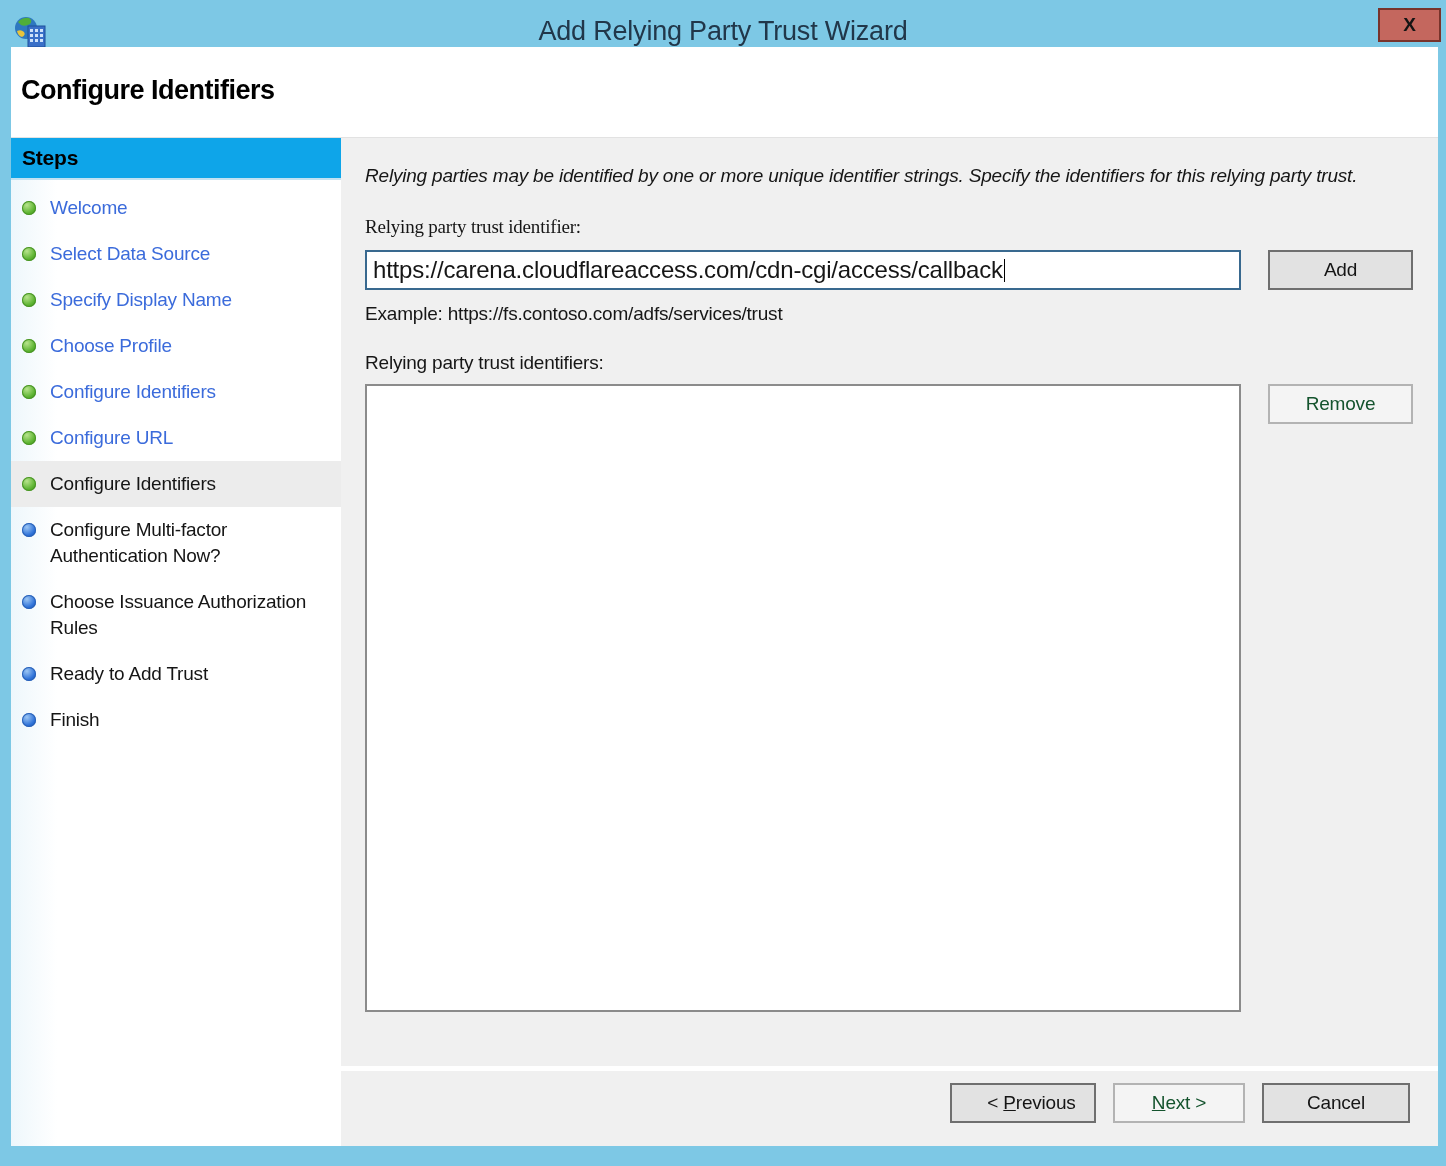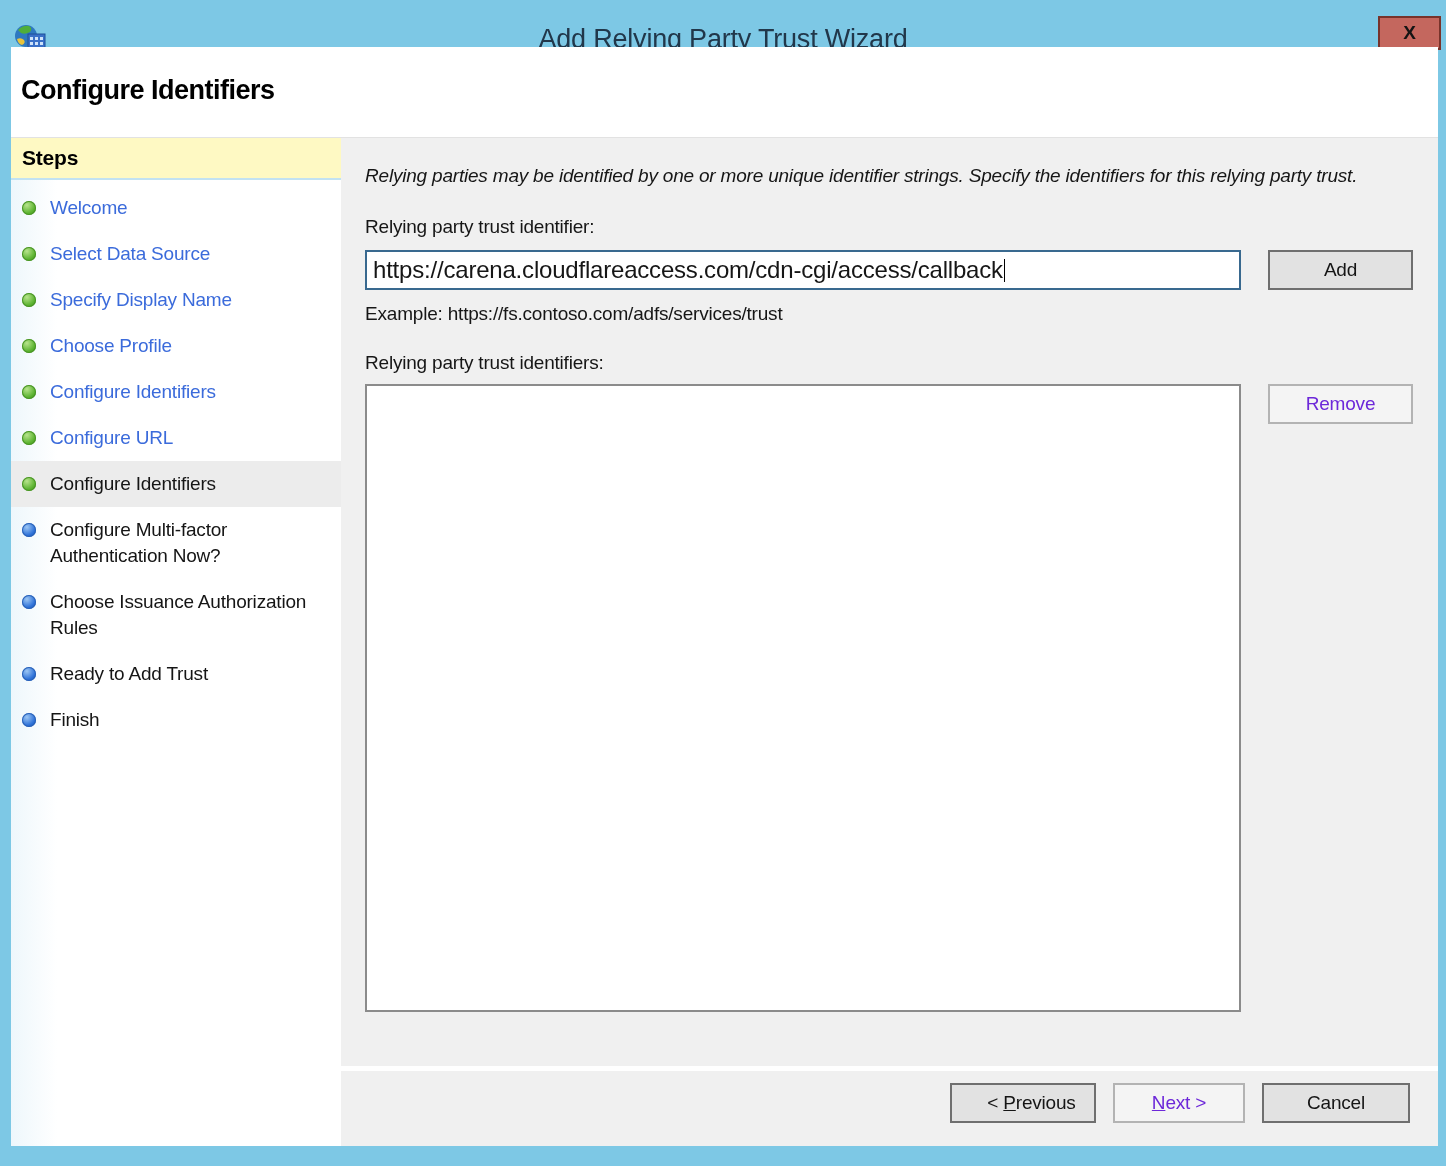--- a/index.html
+++ b/index.html
@@ -12,21 +12,21 @@
   }
   *{box-sizing:border-box;}
   html,body{margin:0;padding:0;}
   body{
     width:1446px;height:1166px;position:relative;overflow:hidden;
     background:var(--titlebar);
     font-family:"Liberation Sans",sans-serif;
     letter-spacing:-0.2px;color:#161616;
   }
   
-  .titlebar{position:absolute;top:16px;left:0;width:1446px;height:47px;}
+  .titlebar{position:absolute;top:8px;left:0;width:1446px;height:47px;}
   .app-icon{position:absolute;left:13px;top:6px;width:36px;height:36px;}
   .window-title{
     position:absolute;left:0;top:8px;width:100%;text-align:center;
     font-size:27px;color:#21374a;
   }
   .close-btn{
     position:absolute;top:0;right:5px;width:63px;height:34px;
     background:var(--close-button);border:2px solid #78332b;
     color:#141414;font-weight:bold;font-size:19px;
     display:flex;align-items:center;justify-content:center;
@@ -43,21 +43,21 @@
   }
   
   .bodyrow{flex:1;display:flex;border-top:1px solid #e2e2e2;min-height:0;}
   .sidebar{width:330px;flex:none;background:#fff;position:relative;overflow:hidden;}
   .sidebar::before{
     content:"";position:absolute;left:0;top:0;bottom:0;width:46px;
     background:linear-gradient(to right,#eef7fc,rgba(255,255,255,0));
     pointer-events:none;
   }
   .steps-heading{
-    position:relative;height:42px;background:#fef9c3;border-bottom:2px solid #c2e2f2;
+    position:relative;height:42px;background:#0ea5e9;border-bottom:2px solid #c2e2f2;
     font-weight:bold;font-size:21px;padding:8px 0 0 11px;color:#000;
   }
   ul.steps{list-style:none;margin:0;padding:5px 0 0 0;position:relative;}
   li.step{display:flex;gap:14px;padding:10px 8px 10px 11px;font-size:19px;line-height:26px;}
   li.step.current{background:var(--highlight-row);}
   .bullet{width:14px;height:14px;border-radius:50%;flex:none;margin-top:6px;}
   .step.done .bullet, .step.current .bullet{
     background:radial-gradient(circle at 35% 30%, #b8e48c, #5cb331 60%, #3f8c1d);
     box-shadow:0 0 0 1px #4a9526 inset;
   }
@@ -67,34 +67,34 @@
   }
   .step.done .step-label{color:var(--link);}
   .step.current .step-label,.step.upcoming .step-label{color:#151515;}
   
   .rightcol{flex:1;display:flex;flex-direction:column;background:#fff;gap:5px;min-width:0;}
   .content{
     flex:1;background:var(--panel-gray);
     padding:24px 25px 0 24px;font-size:19px;min-height:0;
   }
   .intro{line-height:27px;max-width:1030px;font-style:italic;}
-  .field-label{margin-top:24px;line-height:27px;}
+  .field-label{margin-top:24px;line-height:27px;font-family:Liberation Serif, serif;}
   .row{display:flex;margin-top:10px;align-items:flex-start;}
   .textbox{
     flex:1;height:40px;background:#fff;border:2px solid var(--input-border);
     display:flex;align-items:center;padding-left:6px;font-size:24px;
     white-space:nowrap;overflow:hidden;cursor:text;
   }
   .caret{width:1.5px;height:23px;background:#000;margin-left:1px;flex:none;}
   .btn{
     font-family:"Liberation Sans",sans-serif;font-size:19px;letter-spacing:-0.2px;
     background:#e2e2e2;border:2px solid #6f6f6f;color:#151515;
     height:40px;cursor:pointer;padding:0;
   }
-  .btn.disabled{background:#f4f4f4;border-color:#b3b3b3;color:#6d28d9;cursor:default;}
+  .btn.disabled{background:#f4f4f4;border-color:#b3b3b3;color:#14532d;cursor:default;}
   .side-btn{width:145px;margin-left:27px;flex:none;}
   .example{margin-top:10px;line-height:27px;}
   .list-label{margin-top:22px;line-height:27px;}
   .row.listrow{margin-top:8px;}
   .listbox{
     flex:1;height:628px;background:#fff;border:2px solid #8b8b8b;
     margin:0;padding:2px;list-style:none;overflow:auto;
   }
   
   .footer{

